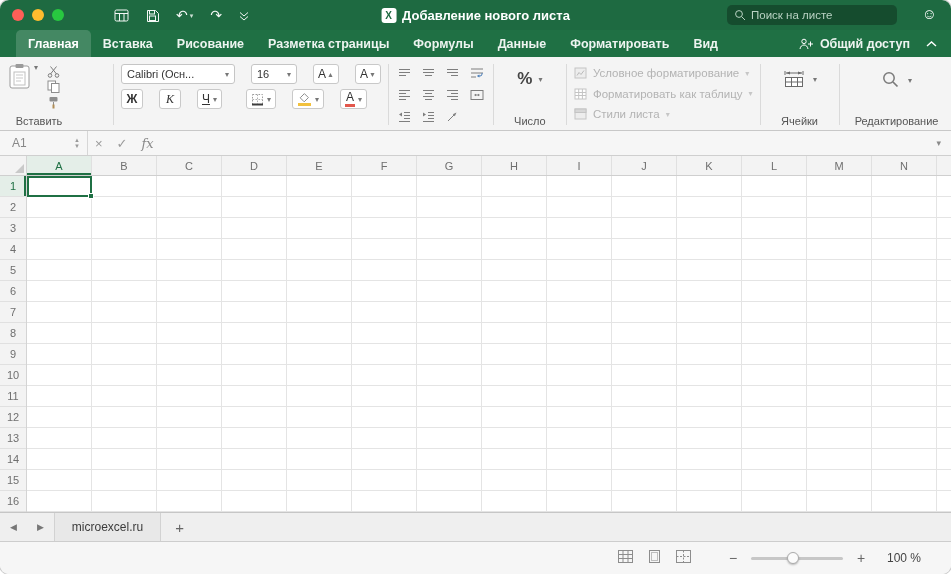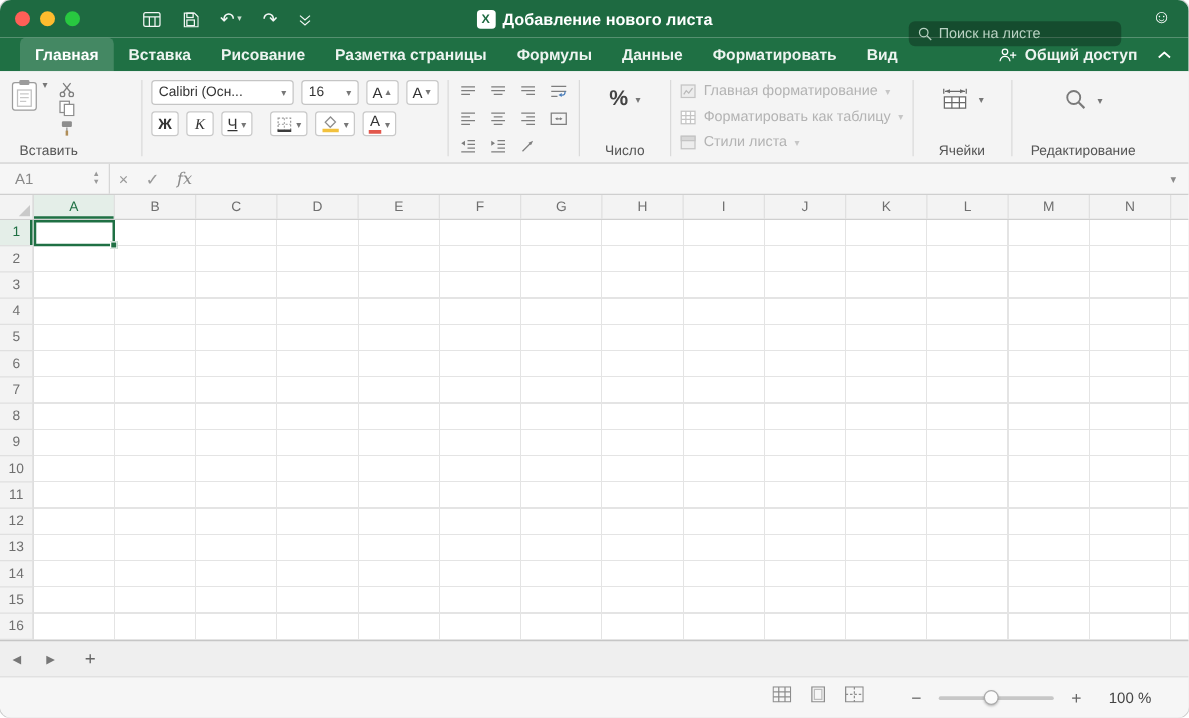--- a/index.html
+++ b/index.html
@@ -9,41 +9,41 @@
   
   .titlebar{height:30px;background:#1e6a41;display:flex;align-items:center;padding:0 12px;position:relative;color:#fff;}
   .traffic{display:flex;align-items:center;}
   .tl{width:12px;height:12px;border-radius:50%;display:inline-block;margin-right:8px;}
   .tl.red{background:#ff5f57;}.tl.yellow{background:#febc2e;}.tl.green{background:#28c840;}
   .qa-icons{display:flex;align-items:center;gap:17px;margin-left:42px;}
   .qa{display:inline-flex;align-items:center;font-size:14px;line-height:1;opacity:.95;}
   .mini-caret{font-size:7px;margin-left:2px;color:#d7e6dd;}
   .title-center{position:absolute;left:50%;transform:translateX(-50%);display:flex;align-items:center;gap:6px;font-size:13px;font-weight:700;white-space:nowrap;}
   .doc-ico{width:15px;height:15px;background:#fff;border-radius:3px;color:#1e6a41;font-size:10px;font-weight:700;display:flex;align-items:center;justify-content:center;}
-  .search{position:absolute;right:54px;top:17px;width:170px;height:20px;background:rgba(0,0,0,.28);border-radius:5px;display:flex;align-items:center;padding:0 7px;gap:5px;color:#b9d2c3;font-size:11.5px;}
+  .search{position:absolute;right:54px;top:5px;width:170px;height:20px;background:rgba(0,0,0,.28);border-radius:5px;display:flex;align-items:center;padding:0 7px;gap:5px;color:#b9d2c3;font-size:11.5px;}
   .smiley{position:absolute;right:14px;top:6px;font-size:15px;color:#fff;line-height:1;}
 
   
   .tabrow{height:27px;background:#1f7044;display:flex;align-items:stretch;padding-left:16px;color:rgba(255,255,255,.92);font-size:12.5px;}
   .rtab{display:flex;align-items:center;padding:0 12px;font-weight:700;white-space:nowrap;}
   .rtab.active{background:rgba(255,255,255,.17);border-radius:5px 5px 0 0;color:#fff;}
   .share{margin-left:auto;display:flex;align-items:center;gap:6px;padding:0 10px;font-weight:600;white-space:nowrap;}
   .collapse{display:flex;align-items:center;padding:0 14px 0 6px;}
 
   
   .ribbon{height:74px;background:#f4f4f4;border-bottom:1px solid #c8c8c8;display:flex;align-items:stretch;padding:4px 4px 2px 8px;}
   .grp{display:flex;flex-direction:column;}
   .vsep{width:1px;background:#dadada;margin:3px 7px;}
   .grp-label{font-size:11px;color:#555;text-align:center;margin-top:auto;padding-bottom:1px;white-space:nowrap;}
   .clip-row{display:flex;gap:9px;flex:1;}
   .paste-btn{display:flex;align-items:flex-start;gap:3px;padding-top:2px;}
   .small-col{display:flex;flex-direction:column;justify-content:space-between;padding:3px 0 6px;}
   .sico{display:inline-flex;height:14px;align-items:center;}
   .caret{font-size:8px;color:#777;}
-  .frow{display:flex;align-items:center;gap:6px;text-align:center;}
+  .frow{display:flex;align-items:center;gap:16px;text-align:center;}
   .combo{background:#fff;border:1px solid #c5c5c5;border-radius:3px;height:20px;display:flex;align-items:center;padding:0 5px;font-size:11px;color:#333;}
   .fname{width:114px;justify-content:space-between;}
   .fsize{width:46px;justify-content:space-between;}
   .combo-caret{font-size:8px;color:#777;margin-left:3px;}
   .btn{background:#fff;border:1px solid #c9c9c9;border-radius:3px;height:20px;min-width:22px;display:inline-flex;align-items:center;justify-content:center;font-size:12px;color:#333;padding:0 4px;}
   .b-bold{font-weight:700;}
   .b-italic{font-style:italic;font-family:"Liberation Serif","DejaVu Serif",serif;}
   .tri{font-style:normal;font-size:7px;margin-left:1px;color:#777;}
   .fc{border-bottom:3px solid #e2574c;line-height:1.1;padding:0 1px;font-size:12px;}
   .arow{display:flex;gap:11px;align-items:center;height:21px;margin:0 2px 1px;}
@@ -342,21 +342,21 @@
     </div>
 
     <div class="vsep"></div>
 
     <div class="grp styles-grp">
       <div class="srow">
         <svg width="13" height="12">
             <rect x="1" y="1" width="11" height="10" fill="#ededed" stroke="#c4c4c4"></rect>
             <path d="M3 8.5l2-3 2 2 3-4" stroke="#b9b9b9" fill="none"></path>
           </svg>
-        <span>Главная форматирование</span>
+        <span>Условное форматирование</span>
         <span class="scaret">▾</span>
       </div>
       <div class="srow">
         <svg width="13" height="12">
             <rect x="1" y="1" width="11" height="10" fill="#fff" stroke="#c4c4c4"></rect>
             <path d="M1 4.5h11M1 7.5h11M4.7 1v10M8.4 1v10" stroke="#c4c4c4"></path>
           </svg>
         <span>Форматировать как таблицу</span>
         <span class="scaret">▾</span>
       </div>
@@ -459,20 +459,23 @@
         <div class="selection">
           <span class="fill-handle"></span>
         </div>
       </div>
     </div>
   </div>
 
   <div class="sheetbar">
     <span class="nav">◀</span>
     <span class="nav">▶</span>
+    <div class="stab inactive">
+      <span>microexcel.ru</span>
+    </div>
     <span class="add-sheet">+</span>
   </div>
 
   <div class="statusbar">
     <div class="sb-right">
       <div class="view-icons">
         <span>
           <svg width="15" height="13" fill="none" stroke="#8d8d8d">
               <rect x="0.5" y="0.5" width="14" height="12"></rect>
               <path d="M0.5 4.5h14M0.5 8.5h14M5 0.5v12M10 0.5v12"></path>

